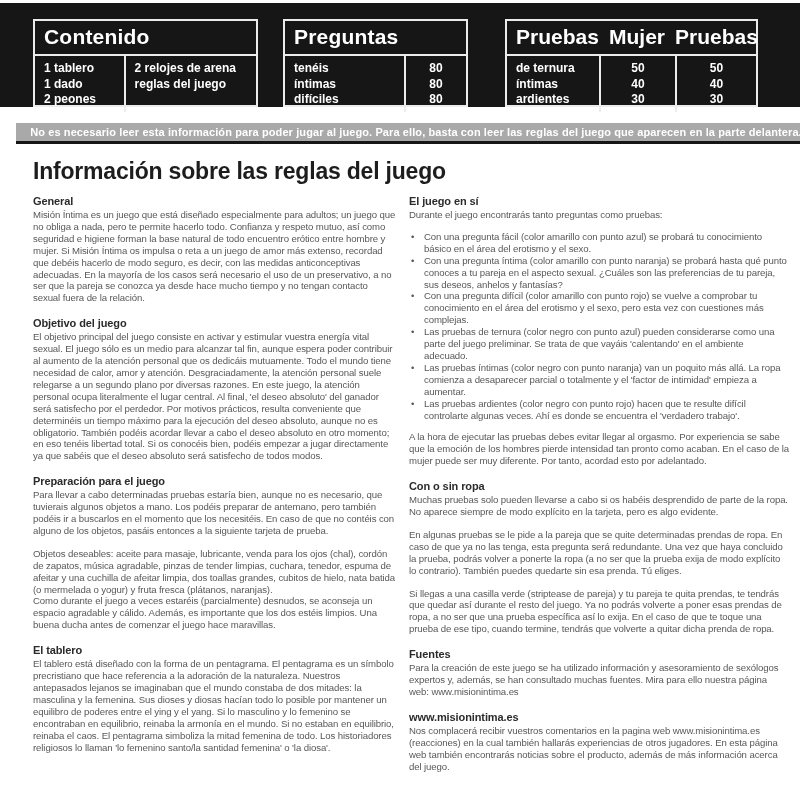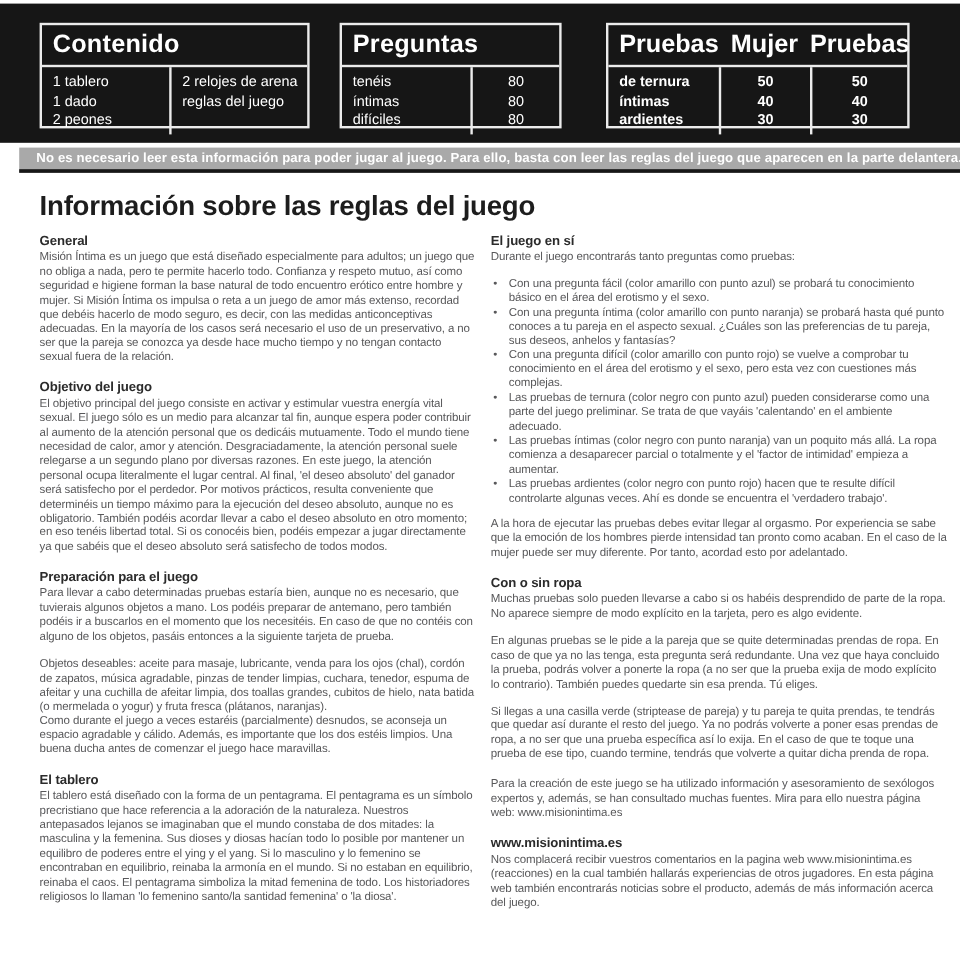--- a/index.html
+++ b/index.html
@@ -1,25 +1,25 @@
 <!DOCTYPE html>
 <html><head>
 <meta charset="utf-8">
 <style>
   html,body { margin:0; padding:0; background:#fff; }
   .page { position:relative; width:800px; height:800px; background:#ffffff;
           font-family:"Liberation Sans", sans-serif; overflow:hidden; }
 
   
-  .topbar { position:absolute; top:3px; left:0; width:800px; height:116px; background:#161616; }
+  .topbar { position:absolute; top:3px; left:0; width:800px; height:104px; background:#161616; }
   .box { position:absolute; border:2px solid #ececec; color:#ffffff; box-sizing:border-box; }
   .box-title { font-size:21px; font-weight:bold; padding:4px 9px 5px 9px;
                border-bottom:2px solid #ececec; letter-spacing:0.2px; }
   .box-body { display:flex; }
-  .bcol { padding:5px 8px 4px 9px; font-size:12px; font-weight:normal; line-height:15.5px; }
+  .bcol { padding:5px 20px 4px 9px; font-size:12px; font-weight:bold; line-height:15.5px; }
   .bline { white-space:nowrap; }
 
   .box-contenido { left:33px; top:16px; width:225px; height:88px; }
   .box-contenido .bcol-1 { width:106px; border-right:2px solid #ececec; }
   .box-contenido .bcol-2 { flex:1; }
 
   .box-preguntas { left:283px; top:16px; width:185px; height:88px; }
   .box-preguntas .bcol-1 { width:90px; border-right:2px solid #ececec; }
   .box-preguntas .bcol-2 { flex:1; text-align:center; padding-left:0; padding-right:0; }
 
@@ -185,20 +185,21 @@
         </div>
 
         <div class="section">
           <h2>Con o sin ropa</h2>
           <p>Muchas pruebas solo pueden llevarse a cabo si os habéis desprendido de parte de la ropa. No aparece siempre de modo explícito en la tarjeta, pero es algo evidente.</p>
           <p class="gap">En algunas pruebas se le pide a la pareja que se quite determinadas prendas de ropa. En caso de que ya no las tenga, esta pregunta será redundante. Una vez que haya concluido la prueba, podrás volver a ponerte la ropa (a no ser que la prueba exija de modo explícito lo contrario). También puedes quedarte sin esa prenda. Tú eliges.</p>
           <p class="gap">Si llegas a una casilla verde (striptease de pareja) y tu pareja te quita prendas, te tendrás que quedar así durante el resto del juego. Ya no podrás volverte a poner esas prendas de ropa, a no ser que una prueba específica así lo exija. En el caso de que te toque una prueba de ese tipo, cuando termine, tendrás que volverte a quitar dicha prenda de ropa.</p>
         </div>
 
         <div class="section">
+          <h2>Fuentes</h2>
           <p>Para la creación de este juego se ha utilizado información y asesoramiento de sexólogos expertos y, además, se han consultado muchas fuentes. Mira para ello nuestra página web: www.misionintima.es</p>
         </div>
 
         <div class="section">
           <h2>www.misionintima.es</h2>
           <p>Nos complacerá recibir vuestros comentarios en la pagina web www.misionintima.es (reacciones) en la cual también hallarás experiencias de otros jugadores. En esta página web también encontrarás noticias sobre el producto, además de más información acerca del juego.</p>
         </div>
       </div>
 
     </div>

